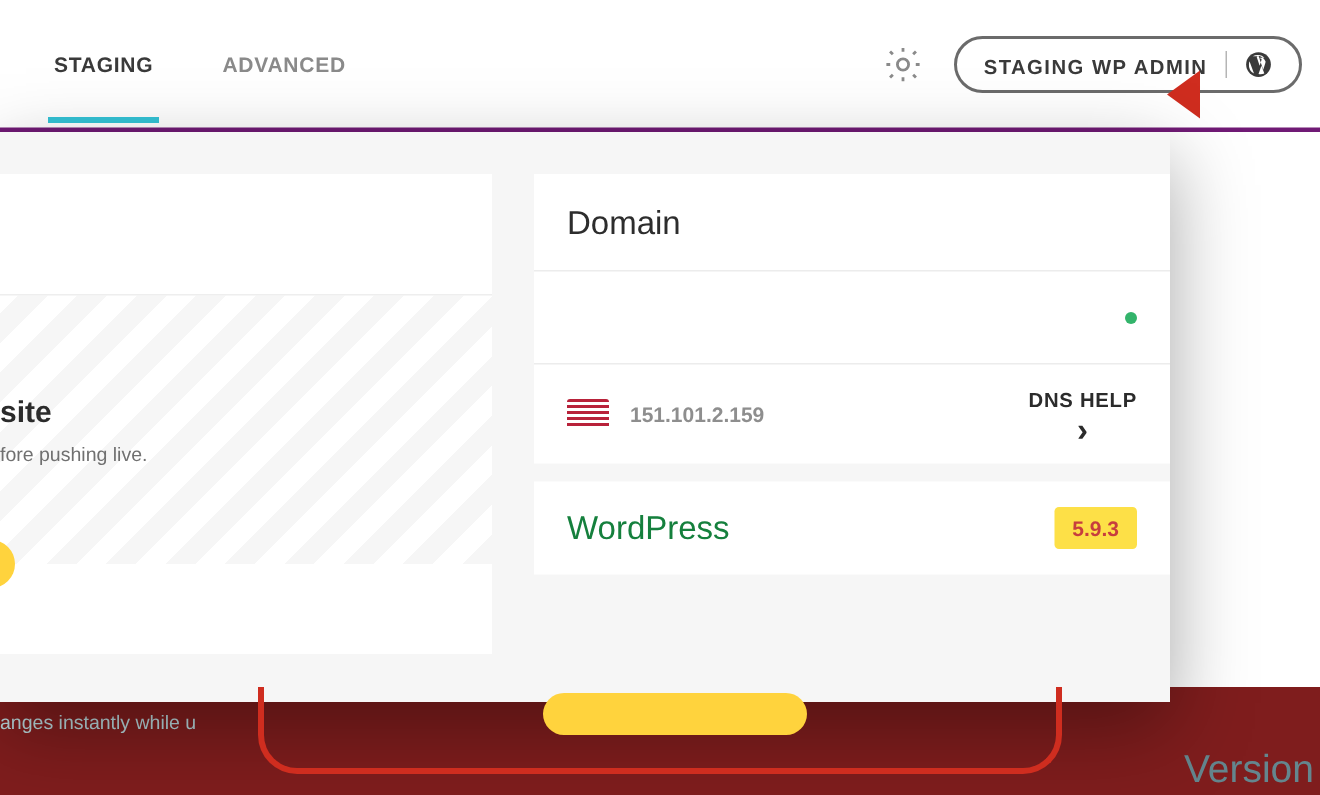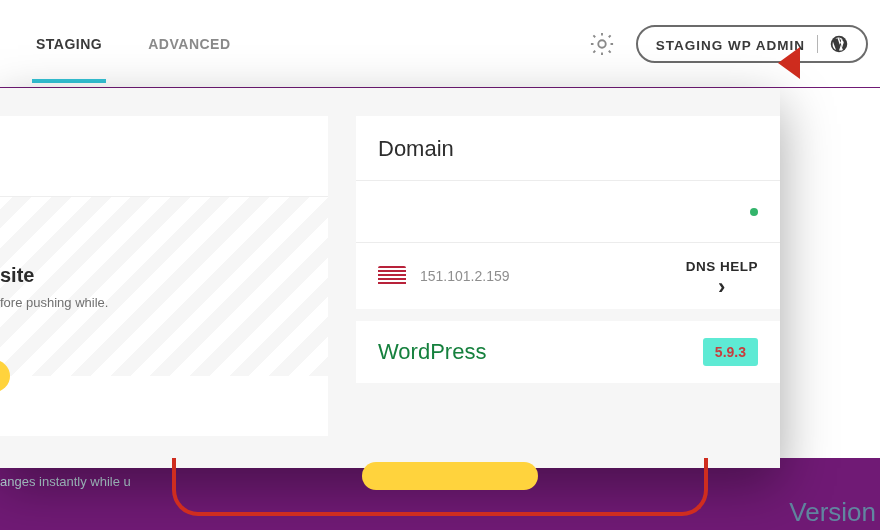--- a/index.html
+++ b/index.html
@@ -3,39 +3,39 @@
 <meta charset="utf-8">
 <style>
   * { box-sizing: border-box; margin: 0; padding: 0; }
   html, body { width: 880px; height: 530px; overflow: hidden; font-family: "Segoe UI", Arial, sans-serif; }
   body { position: relative; background: #fff; }
 
   
   .bg-teal {
     position: absolute;
     left: 0; right: 0; top: 458px; height: 72px;
-    background: #701a75;
+    background: #7f1d1d;
     color: #fff;
   }
   .bg-teal .faded-text-left {
     position: absolute; left: 0; top: 16px;
     font-size: 13px; color: #b8d6da;
   }
   .bg-teal .faded-text-right {
     position: absolute; right: 4px; bottom: 2px;
     font-size: 26px; color: #5ea1ab; opacity: .8;
     font-weight: 400;
   }
 
   
   .topbar {
     position: absolute;
     left: 0; right: 0; top: 0; height: 88px;
     background: #fff;
-    border-bottom: 1px solid #701a75;
+    border-bottom: 3px solid #701a75;
     display: flex; align-items: center;
     padding: 0 12px 0 36px;
   }
   .tabs { display: flex; gap: 46px; }
   .tab {
     font-size: 14px; font-weight: 700; letter-spacing: 0.5px;
     color: #8a8a8a; padding: 30px 0; cursor: pointer; position: relative;
   }
   .tab.active { color: #3a3a3a; }
   .tab.active::after {
@@ -109,25 +109,25 @@
       linear-gradient(#fff,#fff) 0 6px/100% 2px no-repeat,
       linear-gradient(#b8223a,#b8223a) 0 8px/100% 2px no-repeat,
       linear-gradient(#fff,#fff) 0 10px/100% 2px no-repeat,
       linear-gradient(#b8223a,#b8223a) 0 12px/100% 2px no-repeat,
       linear-gradient(#fff,#fff) 0 14px/100% 2px no-repeat,
       linear-gradient(#b8223a,#b8223a) 0 16px/100% 2px no-repeat,
       linear-gradient(#fff,#fff) 0 18px/100% 2px no-repeat,
       linear-gradient(#2b4a9b,#2b4a9b) 0 0/12px 10px no-repeat;
     flex: none; margin-right: 14px;
   }
-  .ip { color:#8e8e8e; font-size: 14px; }
+  .ip { color:#8e8e8e; font-size: 14px; font-weight: bold; }
   .dns { margin-left:auto; display:flex; align-items:center; gap:6px; color:#2b2b2b; font-weight:700; font-size:13.5px; letter-spacing:.5px; cursor:pointer;flex-direction:column; }
   .chev { font-size: 22px; line-height: 0.6; color:#2b2b2b; }
   .ver-badge {
-    margin-left:auto; background:#5eead4; color:#c73e3e; font-weight:700;
+    margin-left:auto; background:#fde047; color:#c73e3e; font-weight:700;
     font-size:14px; padding:6px 12px; border-radius:3px;
   }
 
   
   .yellow-pill {
     position: absolute; left: 362px; top: 462px; width: 176px; height: 28px;
     background:#ffd33d; border-radius: 20px;
   }
   .red-bracket {
     position: absolute; left: 172px; top: 458px; width: 536px; height: 58px;
@@ -167,21 +167,21 @@
     </div>
   </div>
 </div>
 
 <div class="pointer"></div>
 
 <div class="panel">
   <div class="left-card">
     <div class="striped">
       <div class="site-title">site</div>
-      <div class="site-sub">fore pushing while.</div>
+      <div class="site-sub">fore pushing live.</div>
       <div class="pill"></div>
     </div>
   </div>
 
   <div class="right-col">
     <div class="card">
       <div class="head">Domain</div>
       <div class="row">
         <span class="status-dot"></span>
       </div>

